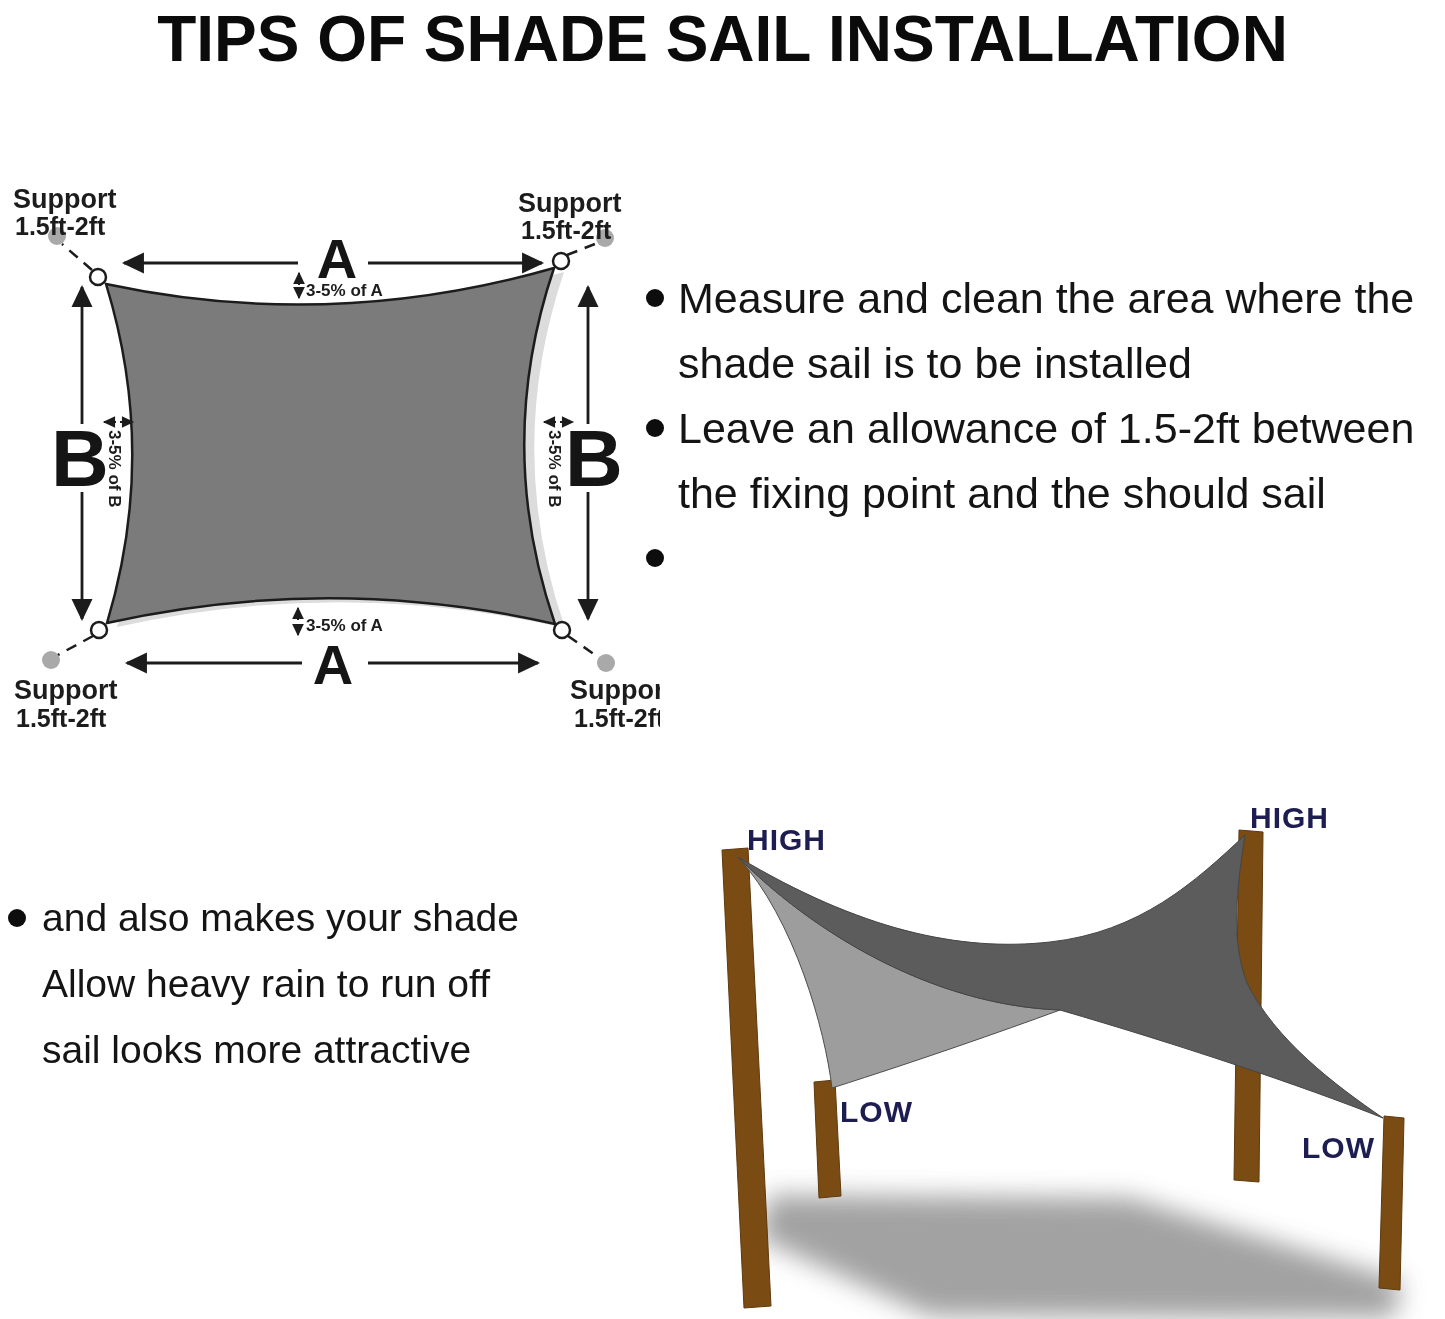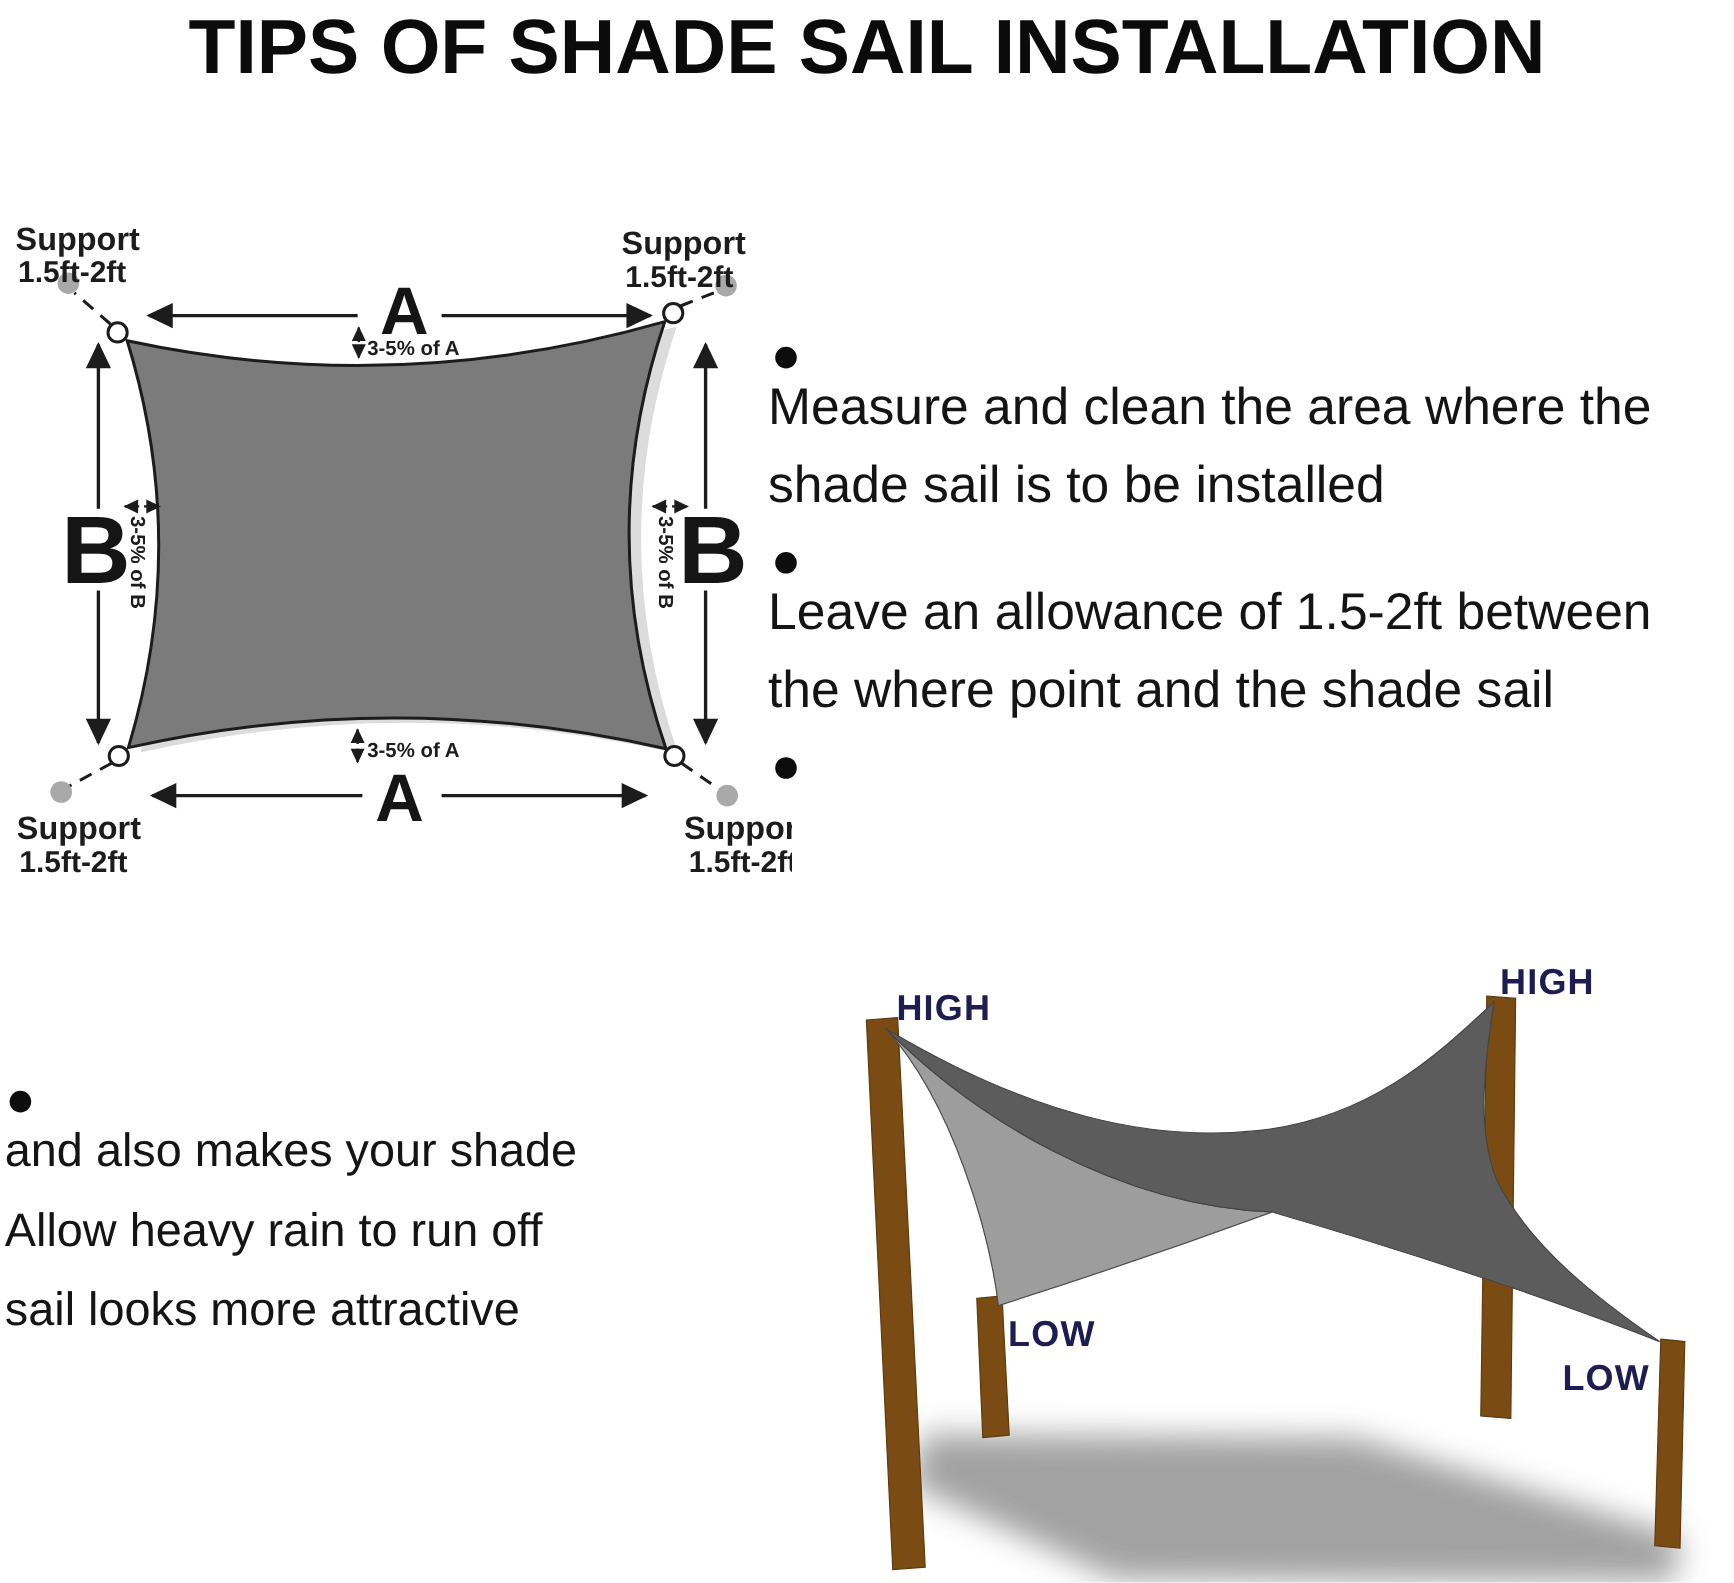--- a/index.html
+++ b/index.html
@@ -6,21 +6,21 @@
   #canvas{
     position:relative;width:1445px;height:1319px;background:#ffffff;
     font-family:"Liberation Sans",sans-serif;color:#111;overflow:hidden;
   }
   .page-title{
     position:absolute;left:0;top:2px;width:1445px;text-align:center;
     font-size:64px;font-weight:800;letter-spacing:0px;color:#0b0b0b;
     font-family:"Liberation Sans",sans-serif;white-space:nowrap;
   }
   .notes{position:absolute;}
-  .note-item{display:flex;align-items:flex-start;flex-direction:column;}
+  .note-item{display:flex;align-items:flex-start;}
   .note-bullet{
     flex:0 0 auto;border-radius:50%;background:#0d0d0d;width:18px;height:18px;
   }
   .notes.right .note-bullet{margin:23px 14px 0 6px;}
   .notes.left  .note-bullet{margin:24px 16px 0 4px;}
   .note-lines{flex:1 1 auto;}
   .notes.right .note-lines{font-size:43px;line-height:65px;}
   .notes.left  .note-lines{font-size:39px;line-height:66px;}
   .note-line{white-space:nowrap;color:#141414;}
   svg text{font-family:"Liberation Sans",sans-serif;}
@@ -104,21 +104,21 @@
       <span class="note-bullet"></span>
       <div class="note-lines">
         <div class="note-line">Measure and clean the area where the</div>
         <div class="note-line">shade sail is to be installed</div>
       </div>
     </div>
     <div class="note-item">
       <span class="note-bullet"></span>
       <div class="note-lines">
         <div class="note-line">Leave an allowance of 1.5-2ft between</div>
-        <div class="note-line">the where point and the shade sail</div>
+        <div class="note-line">the fixing point and the should sail</div>
       </div>
     </div>
     <div class="note-item">
       <span class="note-bullet"></span>
       <div class="note-lines">
       </div>
     </div>
   </div>
 
   <div class="notes left" style="left:4px;top:885px;width:630px;">

